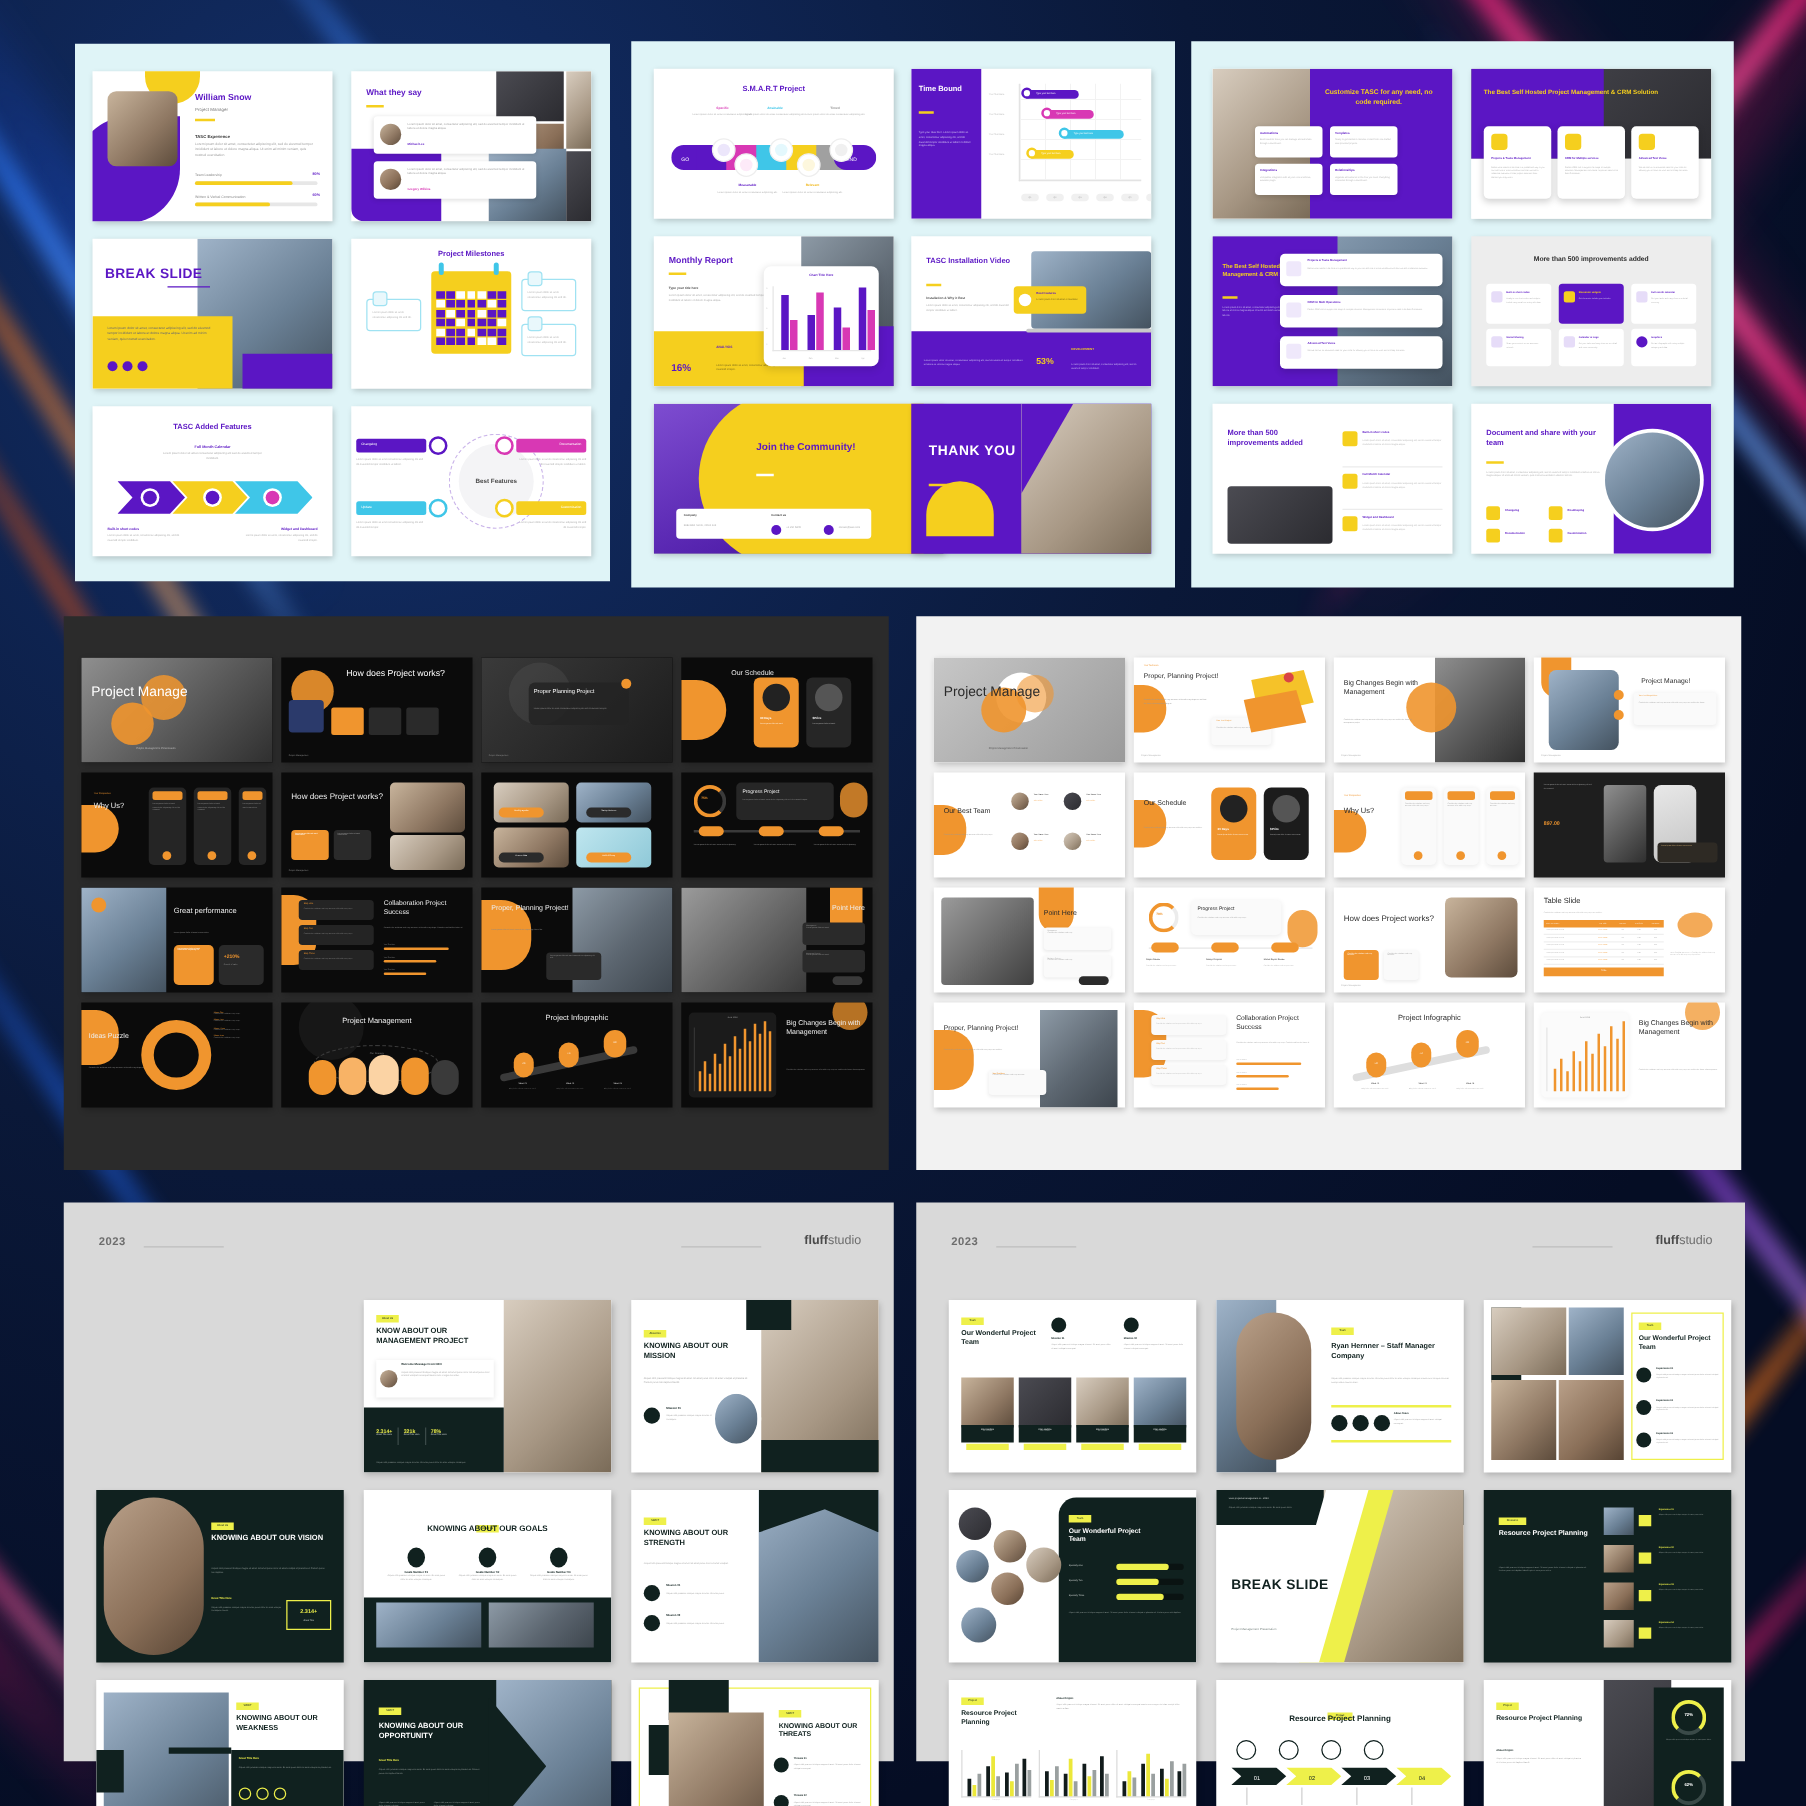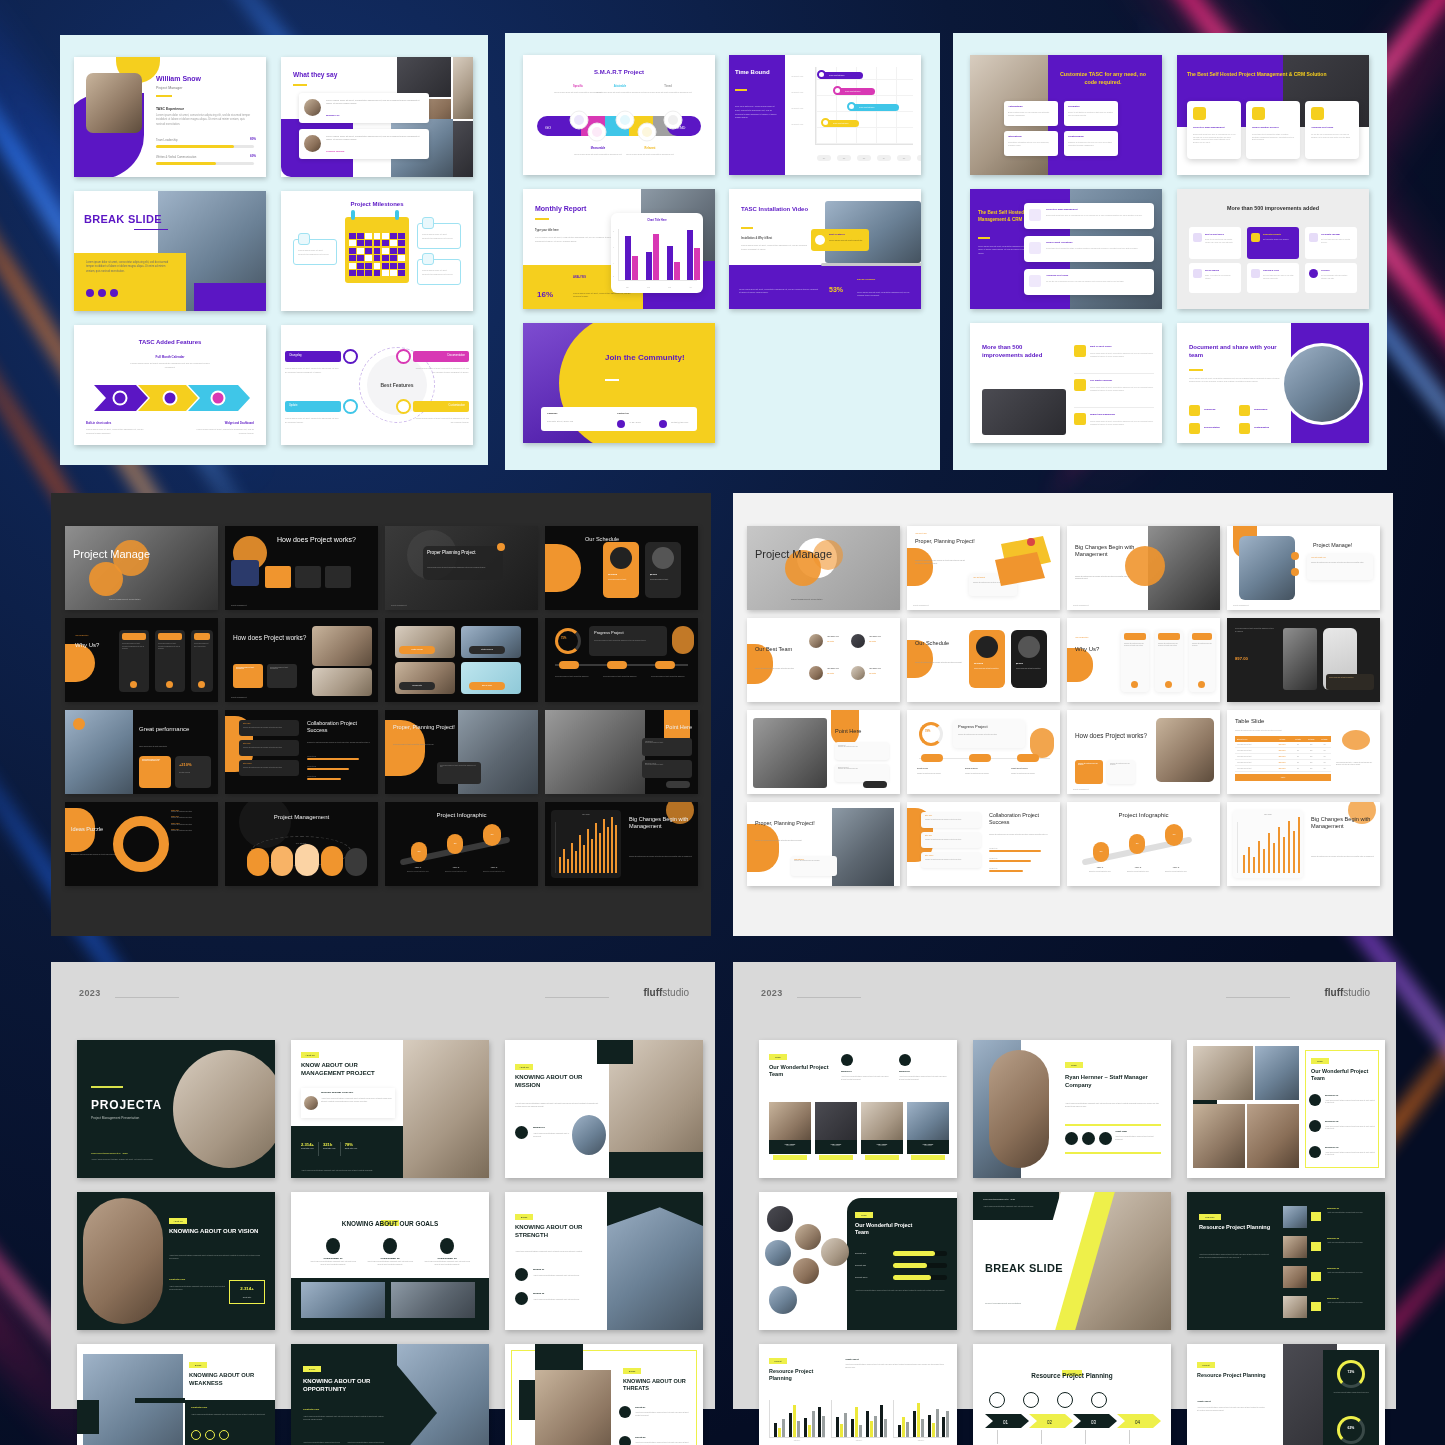--- a/index.html
+++ b/index.html
@@ -366,37 +366,44 @@
       <div style="position:absolute;left:4px;top:6px;width:10px;height:10px;border-radius:50%;background:#fff;"></div>
       <div style="position:absolute;left:18px;top:4px;font-size:2.4px;font-weight:bold;color:#5b16c4;">Best Features</div>
       <div style="position:absolute;left:18px;top:10px;width:36px;font-size:1.9px;line-height:1.6;color:#7a6a1a;">Lorem ipsum dolor sit amet consectetur.</div>
     </div>
     <div style="position:absolute;left:10px;bottom:14px;width:80px;font-size:2px;line-height:1.8;color:#c4b3ee;">Lorem ipsum dolor sit amet, consectetur adipiscing elit, sed do eiusmod tempor incididunt ut labore et dolore magna aliqua.</div>
     <div style="position:absolute;left:100px;bottom:16px;font-size:7px;font-weight:bold;color:#f5cf1e;">53%</div>
     <div style="position:absolute;left:128px;bottom:28px;font-size:2.4px;font-weight:bold;color:#f5cf1e;">DEVELOPMENT</div>
     <div style="position:absolute;left:128px;bottom:12px;width:58px;font-size:1.9px;line-height:1.7;color:#c4b3ee;">Lorem ipsum dolor sit amet, consectetur adipiscing elit, sed do eiusmod tempor incididunt.</div>
   </div>
 
-  <div class="slide" style="left:18px;top:290px;width:192px;height:120px;">
+  <div class="slide" style="left:18px;top:290px;width:232px;height:120px;">
     <div style="position:absolute;inset:0;" class="photo"></div>
     <div style="position:absolute;left:0;top:0;width:70px;height:120px;background:linear-gradient(160deg,#7b3fd8,#4e11b4);opacity:.85;"></div>
     <div style="position:absolute;left:36px;top:-10px;width:180px;height:140px;background:#f5cf1e;border-radius:78px 0 0 78px;"></div>
     <div style="position:absolute;left:82px;top:30px;font-size:8px;font-weight:bold;color:#5b16c4;line-height:1.3;">Join the Community!</div>
     <div style="position:absolute;left:82px;top:56px;width:14px;height:2px;background:#fff;"></div>
     <div style="position:absolute;left:18px;bottom:12px;width:156px;height:24px;background:#fff;border-radius:3px;">
       <div style="position:absolute;left:6px;top:5px;font-size:2.3px;font-weight:bold;color:#444;">Company</div>
       <div style="position:absolute;left:6px;top:13px;font-size:2.1px;color:#a9a9a9;">3980 Elite Street, Office 102</div>
       <div style="position:absolute;left:76px;top:5px;font-size:2.3px;font-weight:bold;color:#444;">Contact us</div>
       <div style="position:absolute;left:76px;top:13px;width:8px;height:8px;border-radius:50%;background:#5b16c4;"></div>
       <div style="position:absolute;left:88px;top:14px;font-size:2.1px;color:#a9a9a9;">+1 234 5678</div>
       <div style="position:absolute;left:118px;top:13px;width:8px;height:8px;border-radius:50%;background:#5b16c4;"></div>
       <div style="position:absolute;left:130px;top:14px;font-size:2.1px;color:#a9a9a9;">contact@tasc.com</div>
     </div>
   </div>
 
+  <div class="slide" style="left:224px;top:290px;width:192px;height:120px;background:#5b16c4;">
+    <div style="position:absolute;right:0;top:0;width:104px;height:120px;" class="photo6"></div>
+    <div style="position:absolute;right:0;top:0;width:104px;height:120px;background:#5b16c4;clip-path:polygon(0 0,40% 0,0 60%);"></div>
+    <div style="position:absolute;left:12px;bottom:14px;width:54px;height:44px;background:#f5cf1e;border-radius:28px 28px 0 0;"></div>
+    <div style="position:absolute;left:14px;top:32px;font-size:11px;font-weight:bold;color:#fff;line-height:1.25;letter-spacing:.5px;">THANK YOU</div>
+    <div style="position:absolute;left:14px;top:64px;width:16px;height:2px;background:#f5cf1e;"></div>
+  </div>
 </div>
 
 <div class="panel cyan" style="left:953px;top:33px;width:434px;height:437px;">
 
   <div class="slide" style="left:17px;top:22px;width:192px;height:120px;">
     <div style="position:absolute;left:0;top:0;width:78px;height:120px;" class="photo6"></div>
     <div style="position:absolute;left:78px;top:0;right:0;bottom:0;background:#5b16c4;"></div>
     <div style="position:absolute;left:84px;top:16px;right:10px;text-align:center;font-size:5.4px;font-weight:bold;color:#f5cf1e;line-height:1.4;">Customize TASC for any need, no code required.</div>
     <div style="position:absolute;left:34px;top:46px;width:54px;height:25px;background:#fff;border-radius:3px;box-shadow:0 1px 4px rgba(0,0,0,.15);">
       <div style="position:absolute;left:4px;top:4px;font-size:2.4px;font-weight:bold;color:#5b16c4;">Automations</div>
@@ -1015,28 +1022,20 @@
 </div>
 
 <div class="panel gray" style="left:51px;top:962px;width:664px;height:447px;">
   <div class="gphead">
     <span class="yr" style="left:28px;top:26px;">2023</span>
     <span class="rule" style="left:64px;top:35px;width:64px;"></span>
     <span class="rule" style="right:106px;top:35px;width:64px;"></span>
     <span class="logo" style="right:26px;top:25px;"><b>fluff</b><span>studio</span></span>
   </div>
 
-  <div class="slide sdark" style="left:26px;top:78px;width:198px;height:138px;background:#10211f;">
-    <div style="position:absolute;right:-10px;top:10px;width:112px;height:118px;border-radius:50%;overflow:hidden;" class="photo6"></div>
-    <div style="position:absolute;left:14px;top:46px;width:32px;height:1.5px;background:#d9e24a;"></div>
-    <div style="position:absolute;left:14px;top:58px;font-size:12px;font-weight:bold;color:#fff;letter-spacing:.8px;">PROJECTA</div>
-    <div style="position:absolute;left:14px;top:76px;font-size:3.2px;color:#b9c1bd;">Project Management Presentation</div>
-    <div style="position:absolute;left:14px;top:112px;font-size:2.3px;color:#d9e24a;">www.projectamanagement.io - 2023</div>
-    <div style="position:absolute;left:14px;top:118px;width:92px;font-size:2.1px;line-height:1.6;color:#8d9794;">Aliquet nibh praesent tristique magna sit amet. Sit amet purus dolor.</div>
-  </div>
 
   <div class="slide" style="left:240px;top:78px;width:198px;height:138px;">
     <div style="position:absolute;right:0;top:0;width:86px;height:138px;" class="photo6"></div>
     <div style="position:absolute;left:0;bottom:0;width:112px;height:52px;background:#10211f;"></div>
     <div style="position:absolute;left:10px;top:12px;width:18px;height:6px;background:#eef04a;font-size:2.2px;color:#10211f;text-align:center;line-height:6px;">About Us</div>
     <div style="position:absolute;left:10px;top:22px;width:94px;font-size:6px;font-weight:bold;color:#10211f;line-height:1.25;">KNOW ABOUT OUR MANAGEMENT PROJECT</div>
     <div style="position:absolute;left:10px;top:48px;width:94px;height:30px;background:#fff;box-shadow:0 1px 4px rgba(0,0,0,.1);">
       <div style="position:absolute;left:3px;top:8px;width:14px;height:14px;border-radius:50%;" class="photo2"></div>
       <div style="position:absolute;left:20px;top:3px;font-size:2.3px;font-weight:bold;color:#10211f;">Welcome Message From CEO</div>
       <div style="position:absolute;left:20px;top:9px;right:3px;font-size:1.8px;line-height:1.6;color:#a8a8a8;">Aliquet nibh praesent tristique magna sit amet. Sit amet purus dolor. Sit amet purus dolor sit amet volutpat consequat mauris nunc congue nisi vitae.</div>

